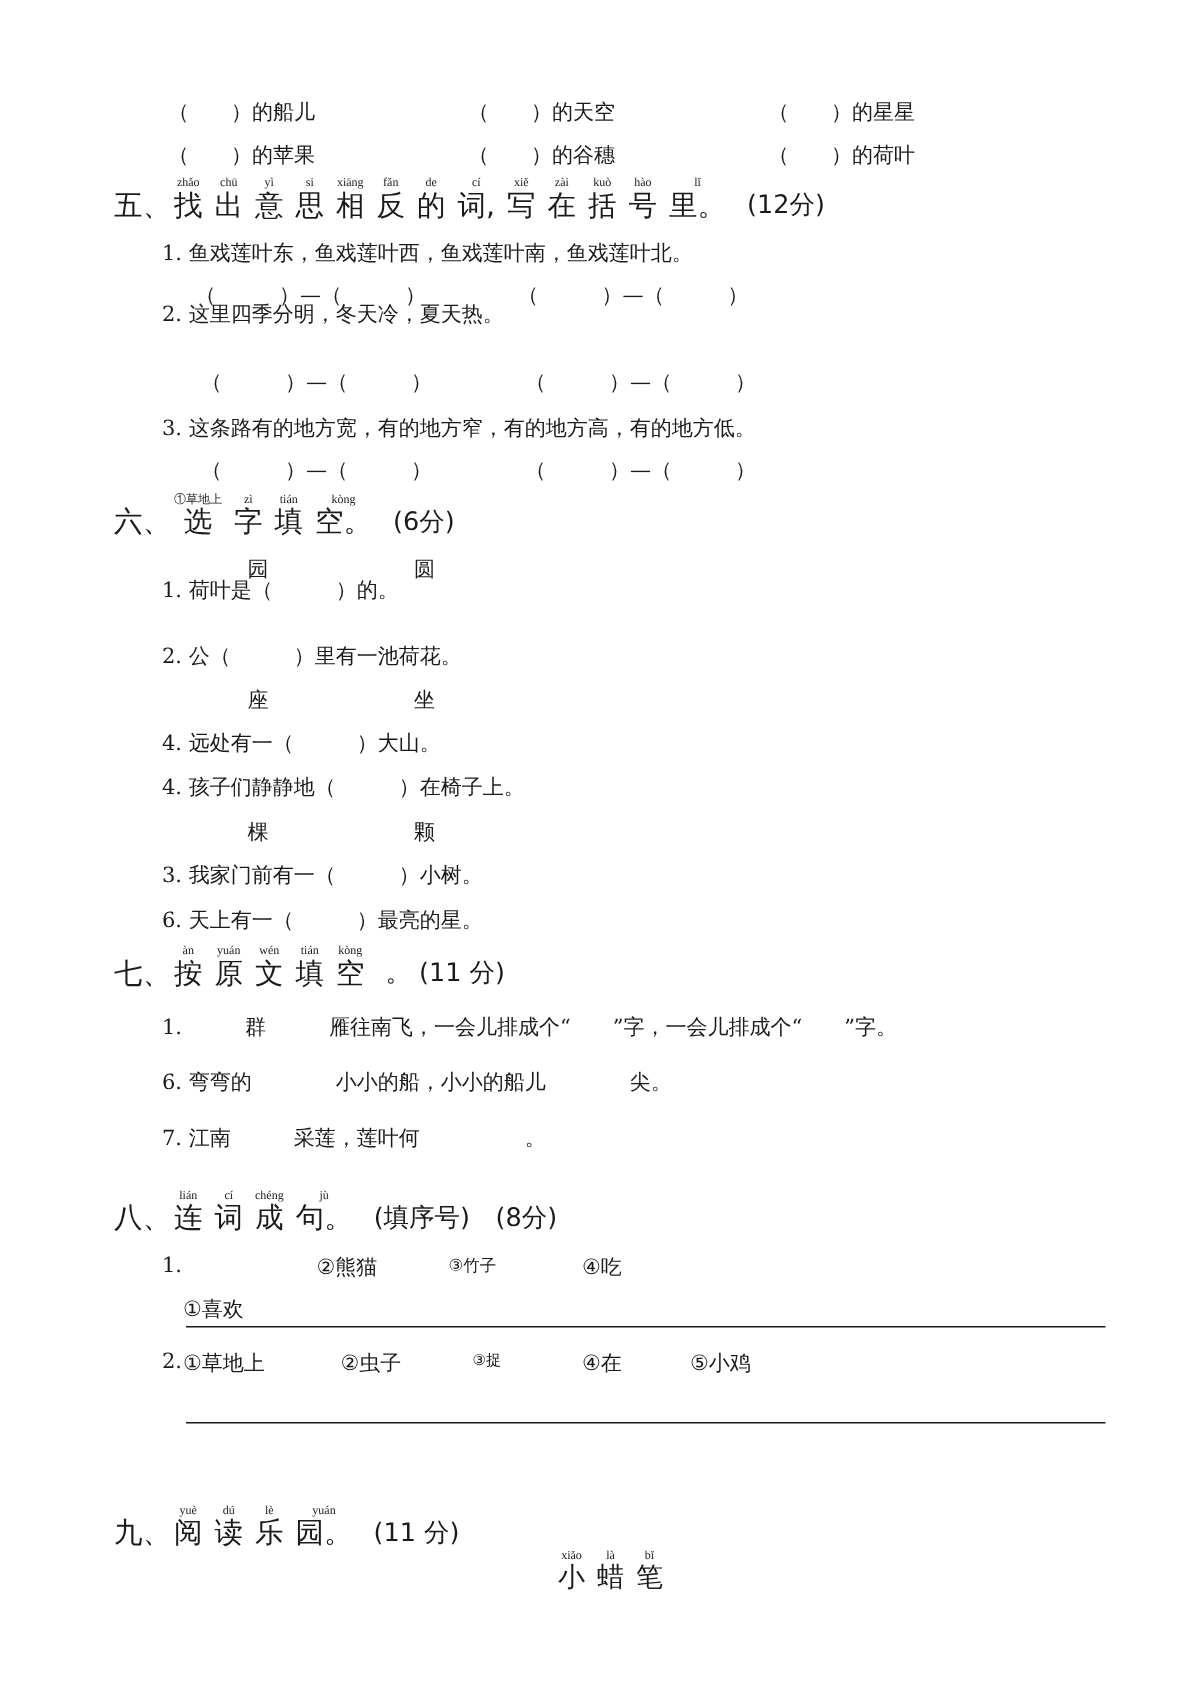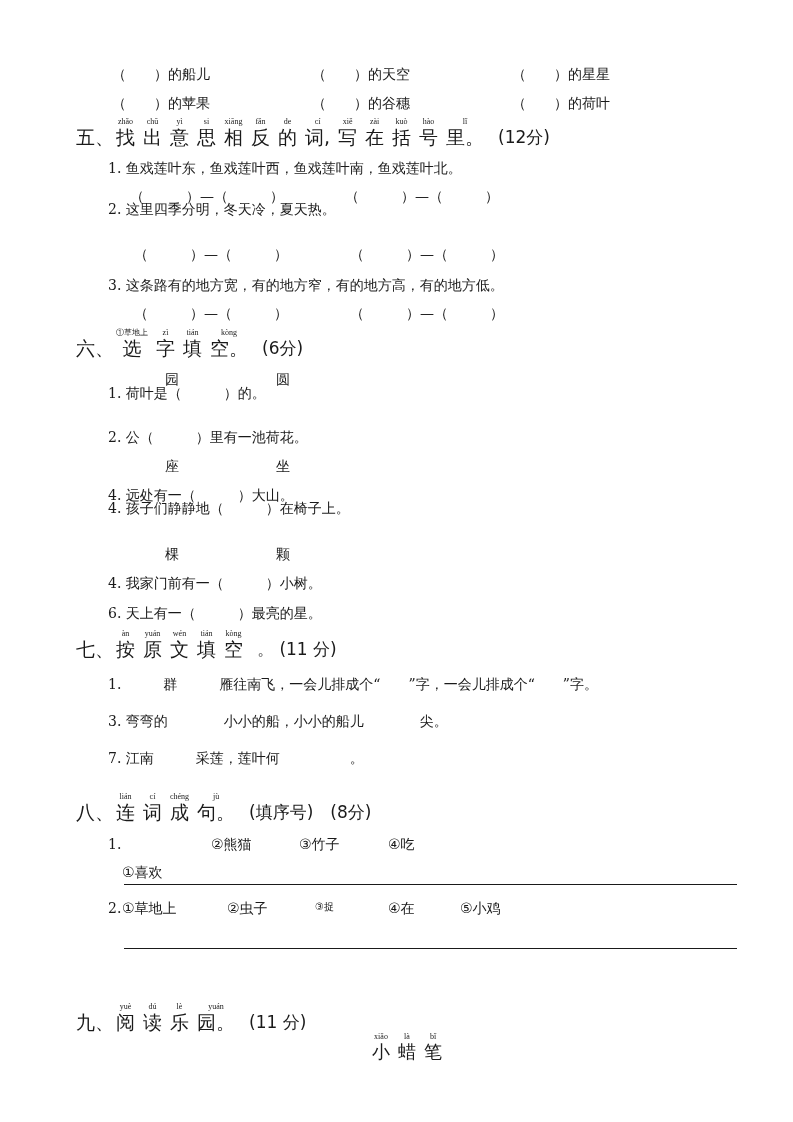--- a/index.html
+++ b/index.html
@@ -119,24 +119,24 @@
 </div>
 
 <div>
   <div class="abs serif" style="left:165px;top:371px">园</div>
   <div class="abs serif" style="left:276px;top:371px">圆</div>
   <div class="abs serif" style="left:108px;top:385px">1. 荷叶是（　　　）的。</div>
   <div class="abs serif" style="left:108px;top:429px">2. 公（　　　）里有一池荷花。</div>
   <div class="abs serif" style="left:165px;top:458px">座</div>
   <div class="abs serif" style="left:276px;top:458px">坐</div>
   <div class="abs serif" style="left:108px;top:487px">4. 远处有一（　　　）大山。</div>
-  <div class="abs serif" style="left:108px;top:500px">4. 孩子们静静地（　　　）在椅子上。</div>
+  <div class="abs serif" style="left:108px;top:516px">4. 孩子们静静地（　　　）在椅子上。</div>
   <div class="abs serif" style="left:165px;top:546px">棵</div>
   <div class="abs serif" style="left:276px;top:546px">颗</div>
-  <div class="abs serif" style="left:108px;top:575px">4. 我家门前有一（　　　）小树。</div>
+  <div class="abs serif" style="left:108px;top:575px">3. 我家门前有一（　　　）小树。</div>
   <div class="abs serif" style="left:108px;top:605px">6. 天上有一（　　　）最亮的星。</div>
 </div>
 
 <div class="abs heading sans" style="left:76px;top:629px">
   <span class="prefix">七、</span>
   <span class="ruby-char">
       <span class="py">àn</span>
       <span class="hz">按</span>
     </span>
   <span class="ruby-char">
@@ -153,21 +153,21 @@
     </span>
   <span class="ruby-char">
       <span class="py">kòng</span>
       <span class="hz">空</span>
     </span>
   <span class="tail">。 (11 分)</span>
 </div>
 
 <div>
   <div class="abs serif" style="left:108px;top:676px">1.　　　群　　　雁往南飞，一会儿排成个“　　”字，一会儿排成个“　　”字。</div>
-  <div class="abs serif" style="left:108px;top:713px">3. 弯弯的　　　　小小的船，小小的船儿　　　　尖。</div>
+  <div class="abs serif" style="left:108px;top:713px">6. 弯弯的　　　　小小的船，小小的船儿　　　　尖。</div>
   <div class="abs serif" style="left:108px;top:750px">7. 江南　　　采莲，莲叶何　　　　　。</div>
 </div>
 
 <div class="abs heading sans" style="left:76px;top:792px">
   <span class="prefix">八、</span>
   <span class="ruby-char">
       <span class="py">lián</span>
       <span class="hz">连</span>
     </span>
   <span class="ruby-char">
@@ -182,21 +182,21 @@
       <span class="py">jù</span>
       <span class="hz">句。</span>
     </span>
   <span class="tail">(填序号)　(8分)</span>
 </div>
 
 <div>
   <div class="abs serif" style="left:108px;top:836px">1.</div>
   <div class="abs sans" style="left:122px;top:864px;font-size:14px">①喜欢</div>
   <div class="abs sans" style="left:211px;top:836px;font-size:14px">②熊猫</div>
-  <div class="abs sans" style="left:299px;top:836px;font-size:14px">③竹子</div>
+  <div class="abs sans" style="left:299px;top:836px;font-size:11px">③竹子</div>
   <div class="abs sans" style="left:388px;top:836px;font-size:14px">④吃</div>
   <div class="line" style="left:124px;top:884px;width:613px"></div>
 
   <div class="abs serif" style="left:108px;top:900px">2.</div>
   <div class="abs sans" style="left:122px;top:900px;font-size:14px">①草地上</div>
   <div class="abs sans" style="left:227px;top:900px;font-size:14px">②虫子</div>
   <div class="abs sans" style="left:315px;top:900px;font-size:10px">③捉</div>
   <div class="abs sans" style="left:388px;top:900px;font-size:14px">④在</div>
   <div class="abs sans" style="left:460px;top:900px;font-size:14px">⑤小鸡</div>
   <div class="line" style="left:124px;top:948px;width:613px"></div>

